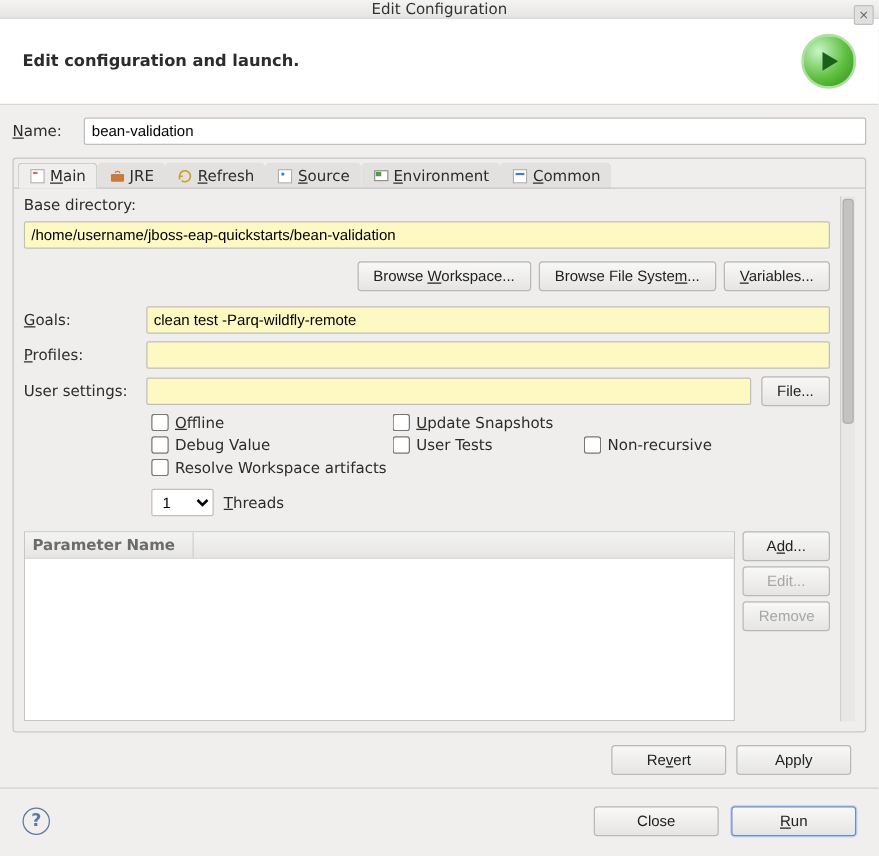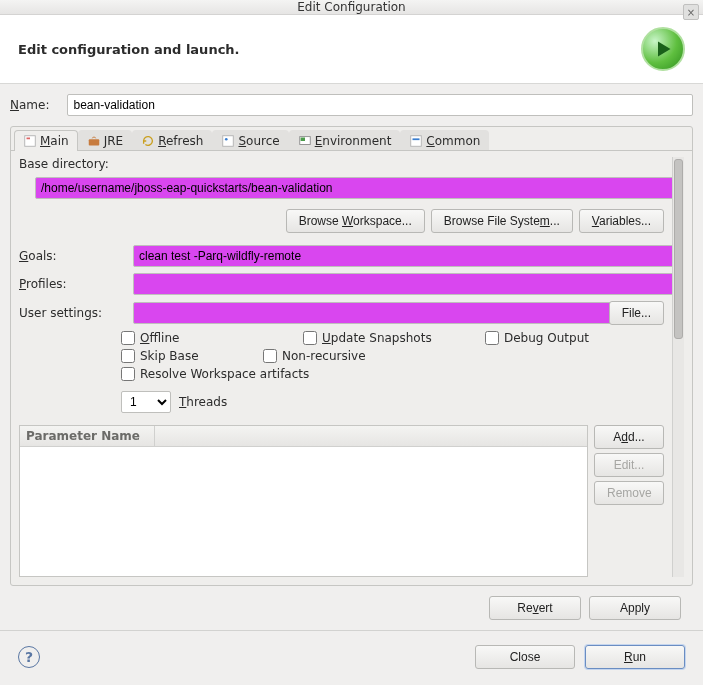--- a/index.html
+++ b/index.html
@@ -20,27 +20,27 @@
 .tabs { display: flex; gap: 0; padding: 3px 3px 0 3px; }
 .tab { display: flex; align-items: center; gap: 3px; padding: 3px 8px; font-size: 12px; border: 1px solid transparent; border-bottom: none; border-top-left-radius: 4px; border-top-right-radius: 4px; cursor: pointer; background: #efeeec; }
 .tab.active { background: #efeeec; border-color: #c6c6c3; position: relative; z-index: 2; }
 .tab.inactive { background: #e2e1df; }
 .tab-icon { width: 14px; height: 14px; flex-shrink: 0; }
 .tab-body { border-top: 1px solid #c6c6c3; margin-top: -1px; padding: 6px 8px 8px 8px; flex: 1; display: flex; position: relative; }
 .tab-content { flex: 1; display: flex; flex-direction: column; gap: 6px; padding-right: 8px; overflow: hidden; }
 .scrollbar { width: 12px; background: #e8e7e5; border-left: 1px solid #d0d0ce; position: relative; }
 .scrollbar-thumb { position: absolute; top: 2px; left: 1px; right: 1px; height: 180px; background: #c4c3c1; border: 1px solid #adacaa; border-radius: 3px; }
 .fld-label { font-size: 12px; }
-.txtin { width: 100%; padding: 3px 5px; border: 1px solid #bfbfbc; border-radius: 2px; background: #d946ef; font-size: 12px; margin-left: 16px; }
+.txtin { width: 100%; padding: 3px 5px; border: 1px solid #bfbfbc; border-radius: 2px; background: #fef9c3; font-size: 12px; }
 .btn-row { display: flex; justify-content: flex-end; gap: 6px; margin-top: 4px; }
 .btn { padding: 4px 12px; border: 1px solid #b8b8b5; border-radius: 3px; background: linear-gradient(#f8f8f7,#e6e5e3); font-size: 12px; cursor: pointer; color: #222; }
 .btn:disabled { color: #a6a6a3; }
 .form-grid { display: grid; grid-template-columns: 90px 1fr auto; gap: 6px 8px; align-items: center; margin-top: 6px; }
 .form-grid .span2 { grid-column: 2 / span 2; }
-.checks { display: flex; flex-wrap: wrap; gap: 4px 22px; padding-left: 4px; }
+.checks { display: flex; flex-wrap: wrap; gap: 4px 33px; padding-left: 4px; }
 .chk { display: flex; align-items: center; gap: 5px; width: 160px; font-size: 12px; }
 .chk input { width: 14px; height: 14px; }
 .threads-row { display: flex; align-items: center; gap: 8px; padding-left: 4px; margin-top: 4px; }
 .threads-select { width: 50px; padding: 2px 4px; border: 1px solid #bfbfbc; border-radius: 2px; background: #fff; font-size: 12px; }
 .param-area { display: flex; gap: 6px; margin-top: 6px; flex: 1; min-height: 80px; }
 .param-table { flex: 1; border: 1px solid #c6c6c3; background: #fff; display: flex; flex-direction: column; }
 .param-head { display: flex; background: linear-gradient(#f4f4f2,#e6e5e3); border-bottom: 1px solid #d0d0ce; }
 .param-head .col { padding: 3px 6px; font-weight: bold; color: #6b6b68; font-size: 12px; border-right: 1px solid #d0d0ce; }
 .col-name { width: 135px; }
 .col-val { flex: 1; }
@@ -151,25 +151,25 @@
             <label class="chk">
                 <input type="checkbox" style="">
                 <span><span class="underline">O</span>ffline</span>
               </label>
             <label class="chk">
                 <input type="checkbox" style="">
                 <span><span class="underline">U</span>pdate Snapshots</span>
               </label>
             <label class="chk">
                 <input type="checkbox" style="">
-                <span>Debug Output</span>
+                <span>Debug Value</span>
               </label>
             <label class="chk" style="width:120px">
                 <input type="checkbox" style="">
-                <span>Skip Base</span>
+                <span>User Tests</span>
               </label>
             <label class="chk">
                 <input type="checkbox" style="">
                 <span>Non-recursive</span>
               </label>
             <label class="chk" style="width:220px">
                 <input type="checkbox" style="">
                 <span>Resolve Workspace artifacts</span>
               </label>
           </div>

